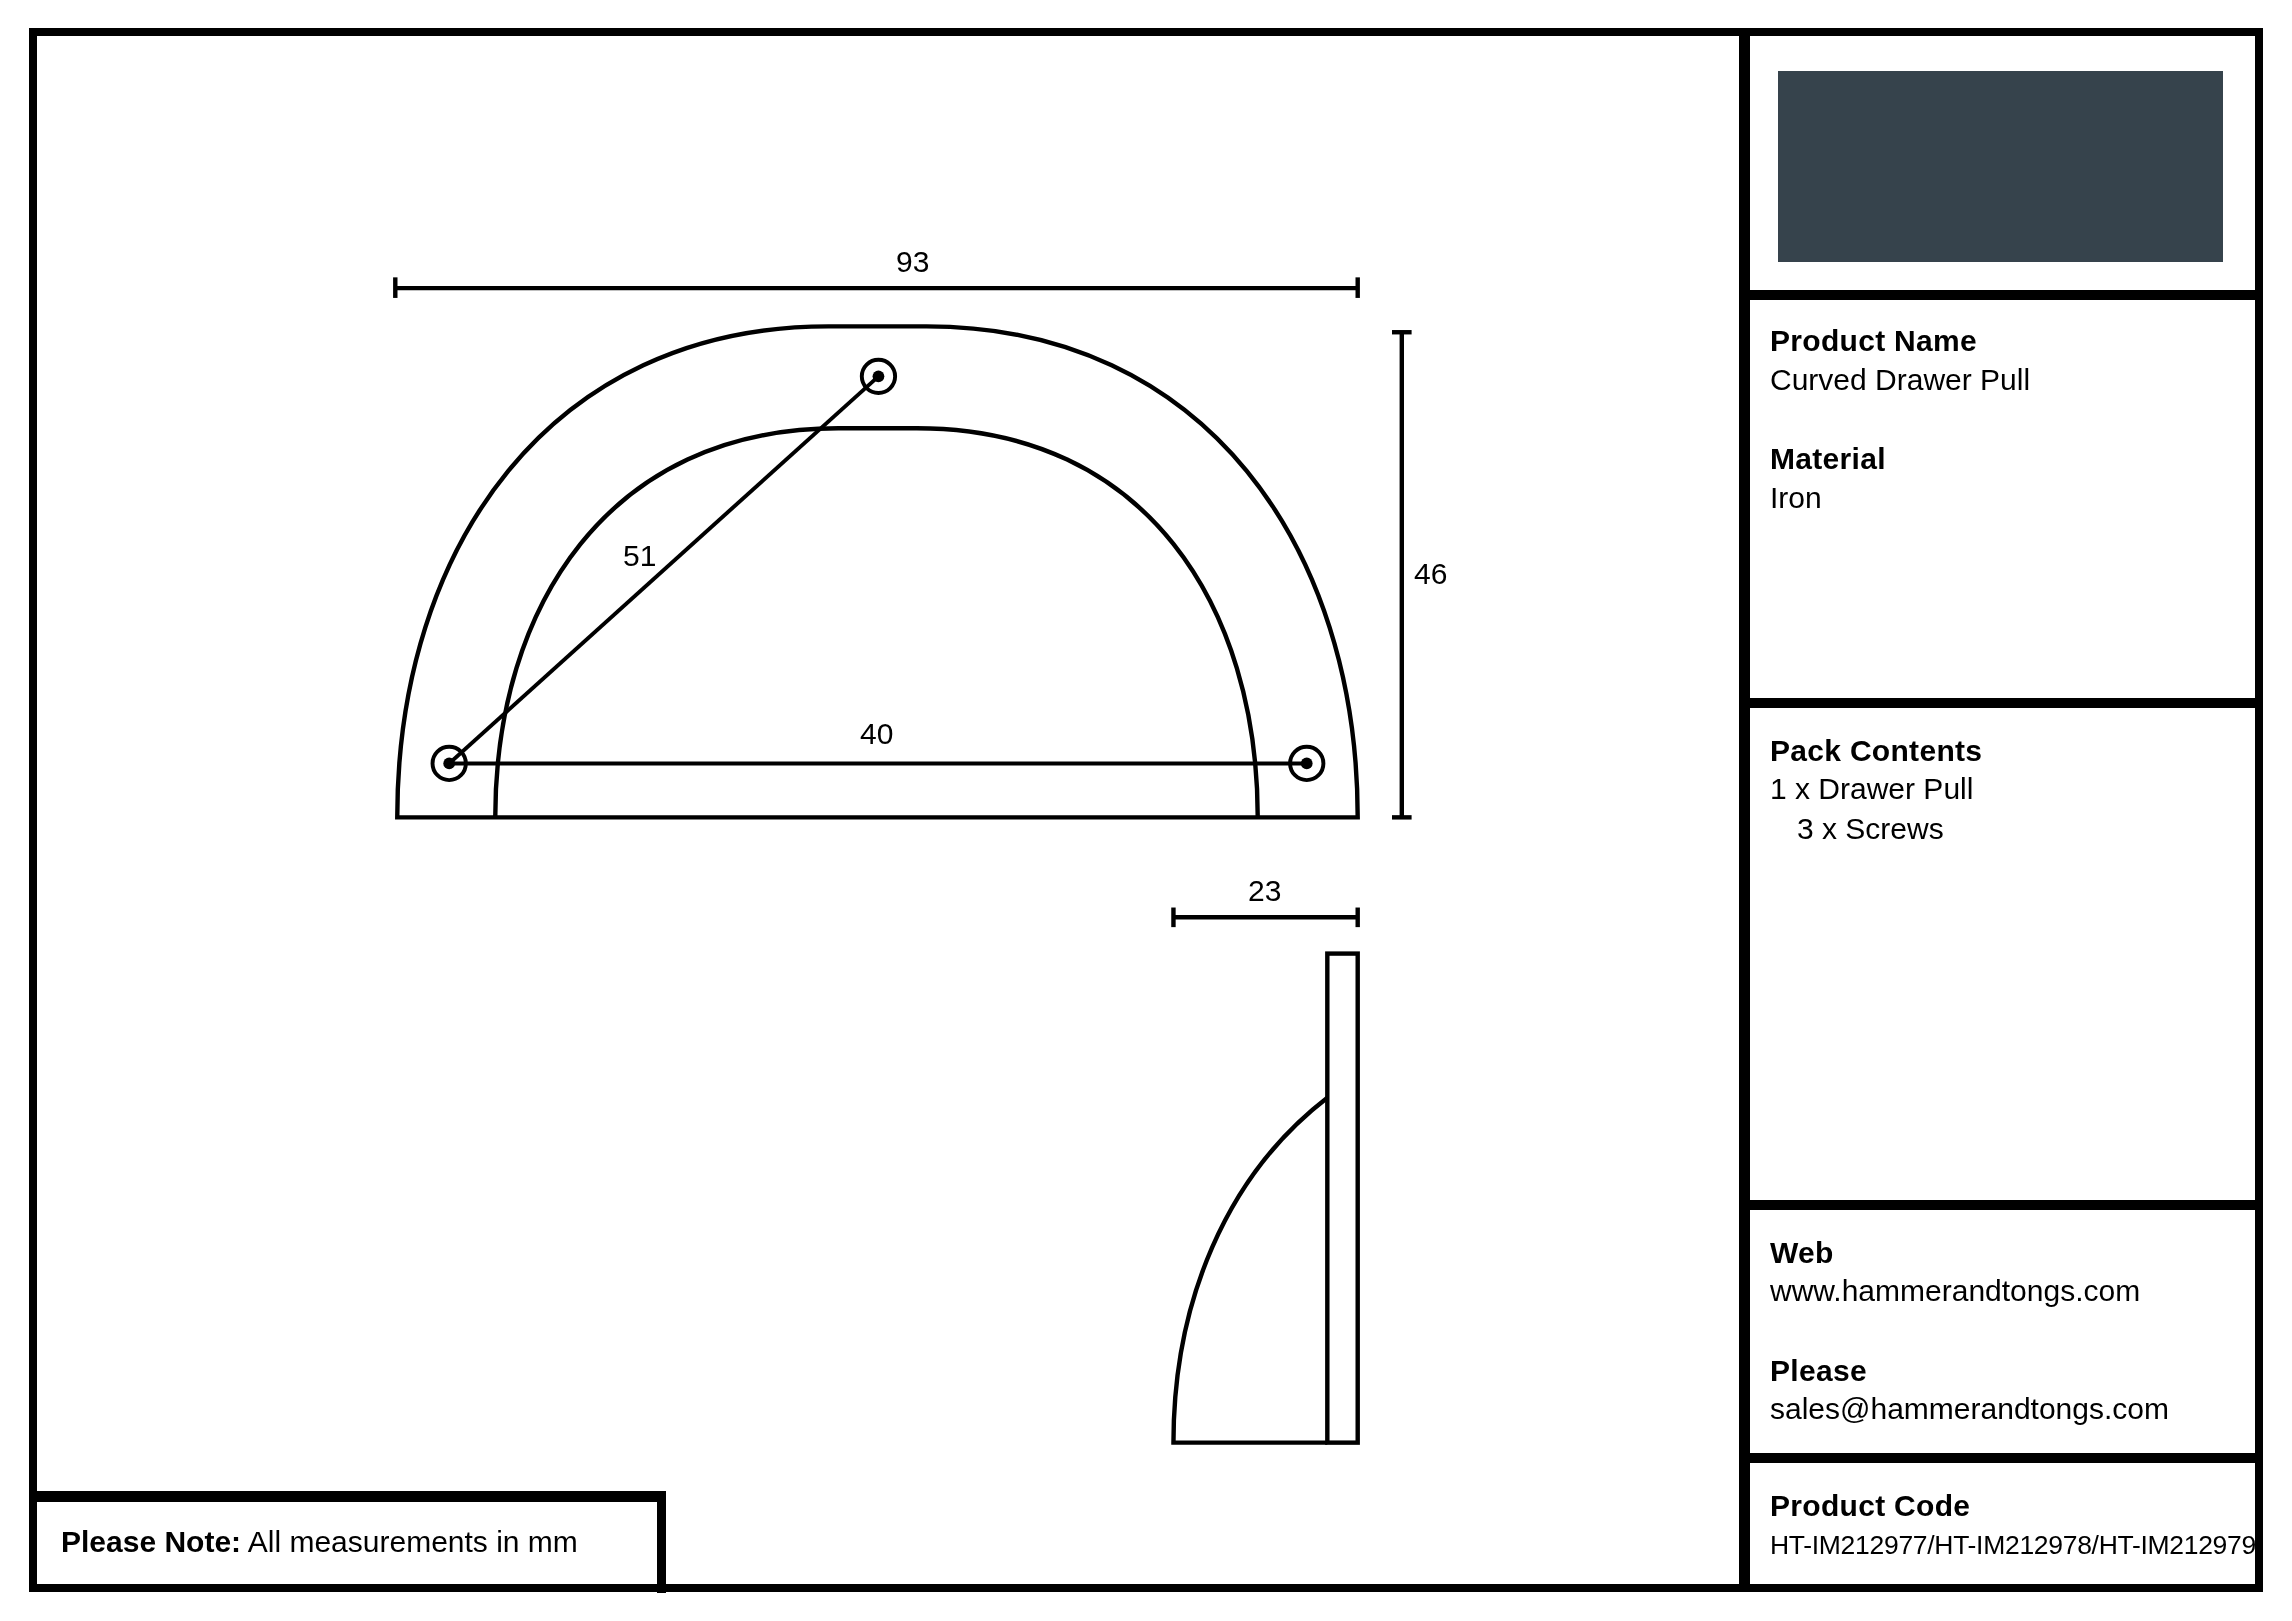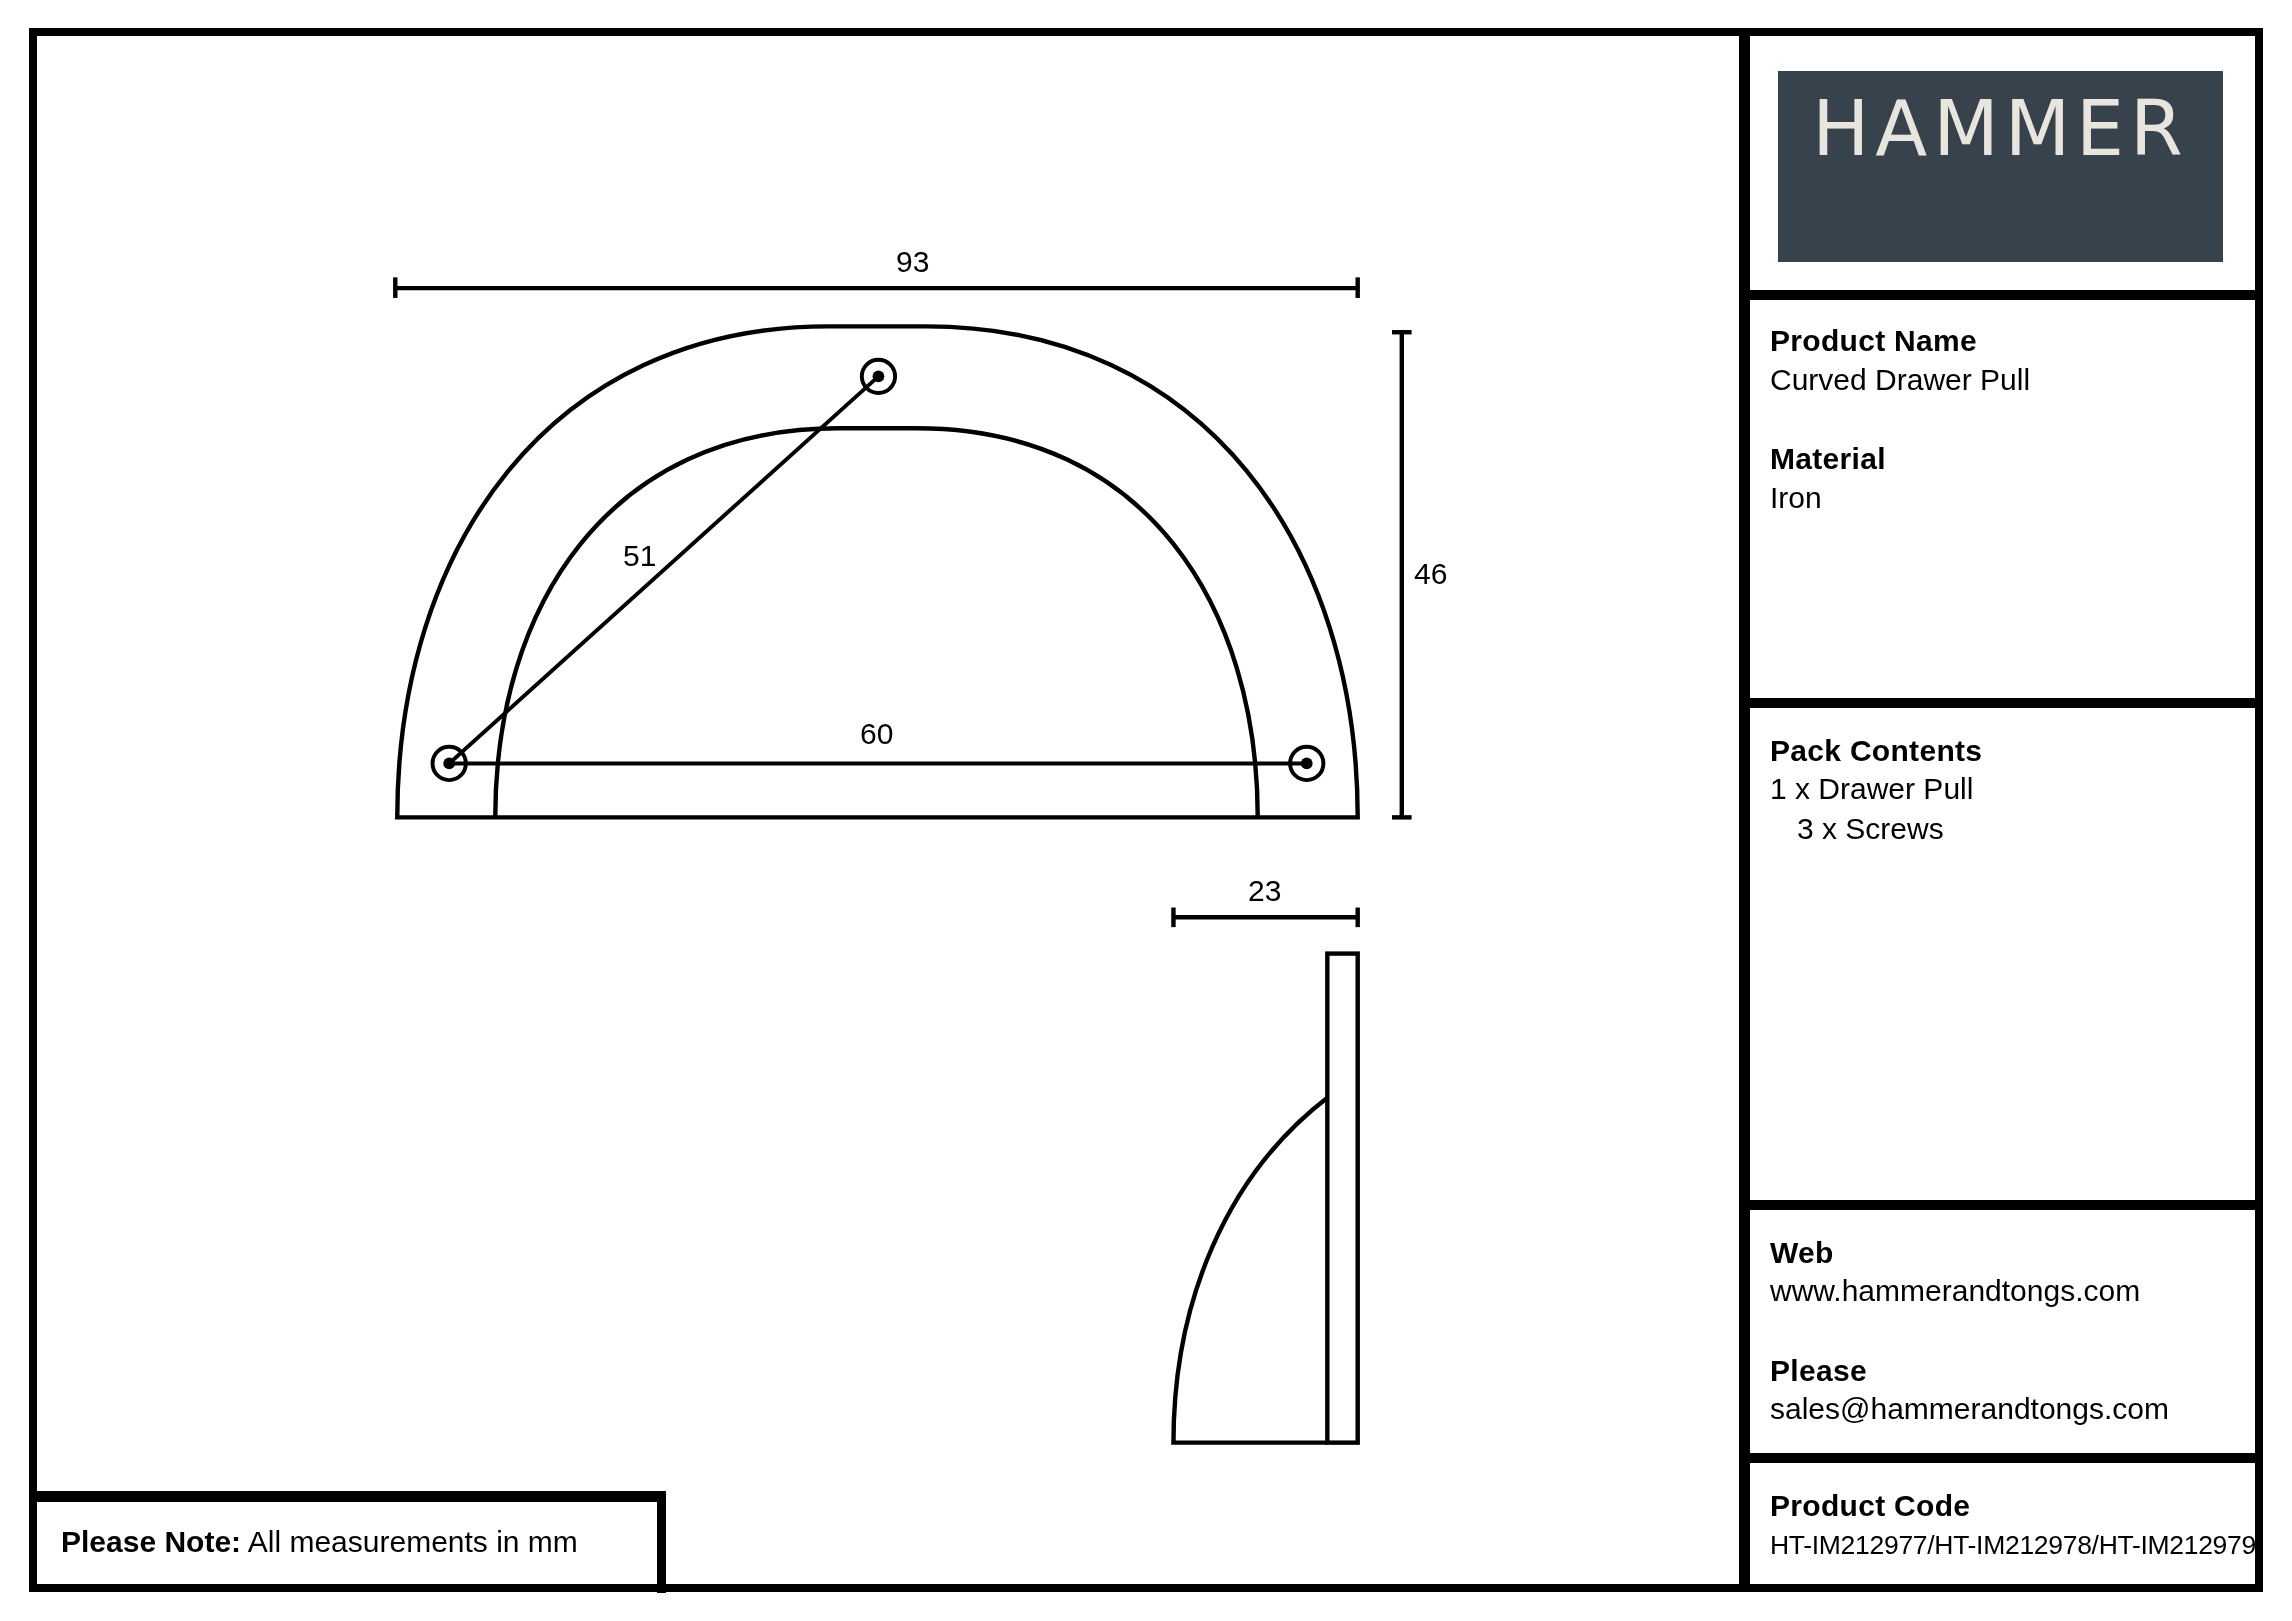--- a/index.html
+++ b/index.html
@@ -29,21 +29,20 @@
 <div class="hline" style="left:1739px; top:290px; width:524px; height:9.8px;"></div>
 <div class="hline" style="left:1739px; top:698px; width:524px; height:9.8px;"></div>
 <div class="hline" style="left:1739px; top:1200px; width:524px; height:9.8px;"></div>
 <div class="hline" style="left:1739px; top:1453px; width:524px; height:9.8px;"></div>
 
 <div class="hline" style="left:29px; top:1491px; width:635px; height:10.8px;"></div>
 <div class="vline" style="left:657px; top:1491px; width:8.8px; height:102px;"></div>
 <div class="note"><b>Please Note:</b> <span>All measurements in mm</span></div>
 
 <div class="logo">
-  <div class="logo-text logo-line1">HAMMER</div>
 </div>
 
 <div class="label" style="top:323px;">Product Name</div>
 <div class="value" style="top:361px;">Curved Drawer Pull</div>
 <div class="label" style="top:441px;">Material</div>
 <div class="value" style="top:479px;">Iron</div>
 
 <div class="label" style="top:733px;">Pack Contents</div>
 <div class="value" style="top:770px;">1 x Drawer Pull</div>
 <div class="value" style="top:810px;margin-left:27px;">3 x Screws</div>
@@ -100,15 +99,15 @@
     <g>
       <rect x="1354" y="973" width="31" height="499"></rect>
       <path d="M 1354 1120 C 1250 1200, 1197 1330, 1197 1472 L 1354 1472"></path>
     </g>
   </g>
 </svg>
 
 <div class="dim" style="left:896px; top:245px;">93</div>
 <div class="dim" style="left:1414px; top:557px;">46</div>
 <div class="dim" style="left:623px; top:539px;">51</div>
-<div class="dim" style="left:860px; top:717px;">60</div>
+<div class="dim" style="left:860px; top:717px;">40</div>
 <div class="dim" style="left:1248px; top:874px;">23</div>
 
 
 </body></html>

